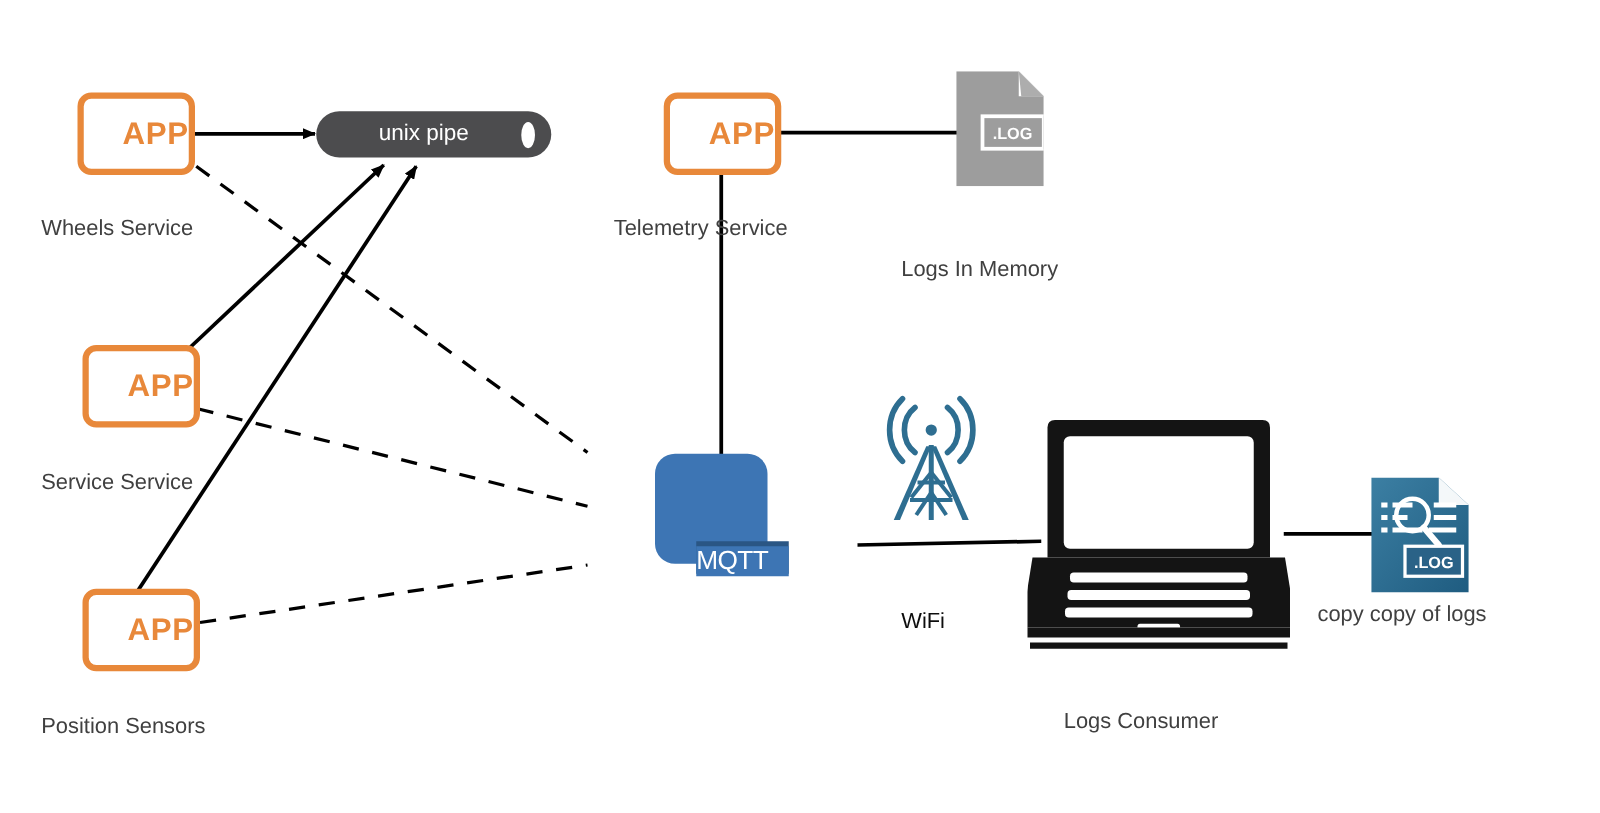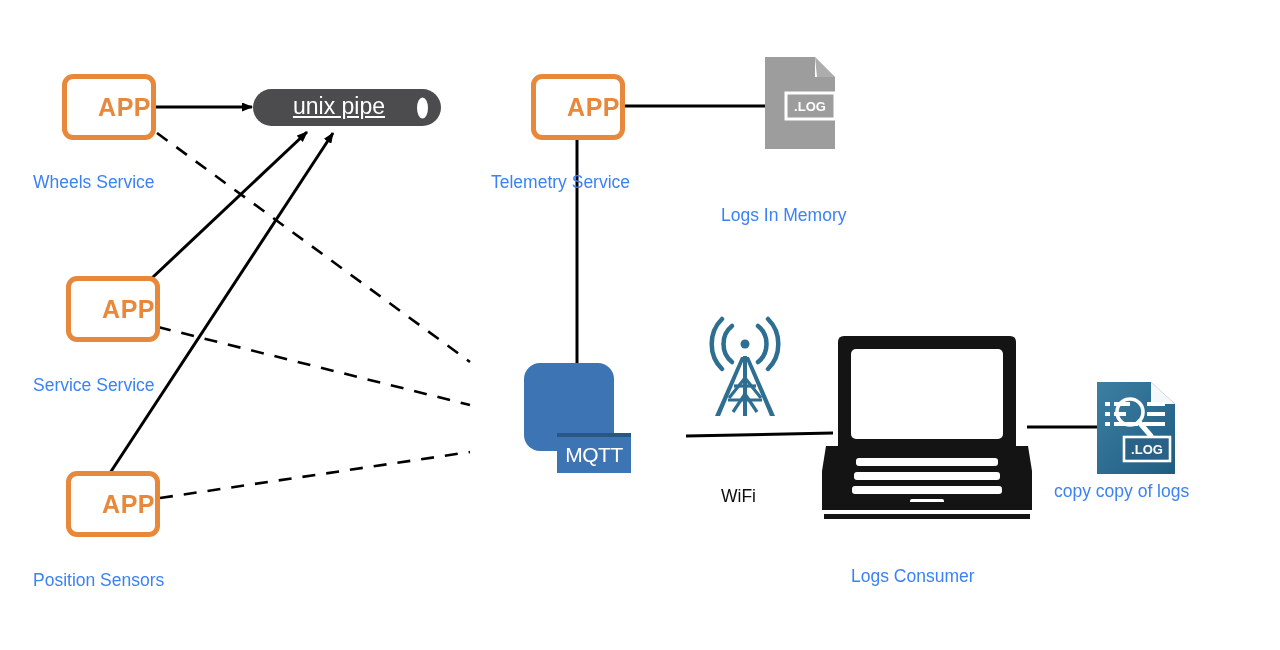--- a/index.html
+++ b/index.html
@@ -48,46 +48,45 @@
     font-weight: bold;
     font-size: 25px;
     letter-spacing: 0.5px;
     font-family: "Liberation Sans", sans-serif;
   }
 
   
   .caption {
     position: absolute;
     font-size: 17.5px;
-    color: #3b82f6;
+    color: #404040;
     white-space: nowrap;
     font-family: "Liberation Sans", sans-serif;
   }
 
   
   .unix-pipe {
     position: absolute;
     left: 253px;
     top: 89px;
     width: 188px;
     height: 37px;
     background: #4C4C4E;
     border-radius: 19px;
     display: flex;
     align-items: center;
     justify-content: center;
   }
   .unix-pipe .pipe-text {
     color: #ffffff;
-    font-size: 23px;
+    font-size: 18px;
     font-family: "Liberation Sans", sans-serif;
     position: relative;
     left: -8px;
     top: -1px;
-    text-decoration: underline;
   }
   .pipe-hole {
     position: absolute;
     right: 13px;
     top: 50%;
     transform: translateY(-50%);
     width: 11px;
     height: 21px;
     background: #ffffff;
     border-radius: 50%;
@@ -125,25 +124,25 @@
     top: 70px;
     width: 74px;
     height: 26px;
     background: #2A5684;
   }
   .mqtt-badge {
     position: absolute;
     left: 33px;
     top: 74px;
     width: 74px;
-    height: 36px;
+    height: 24px;
     background: #3D75B4;
     display: flex;
     align-items: center;
-    justify-content: center;
+    justify-content: flex-start;
   }
   .mqtt-badge span {
     color: #ffffff;
     font-size: 21px;
     font-weight: 500;
     letter-spacing: -0.5px;
     font-family: "Liberation Sans", sans-serif;
   }
 
   

